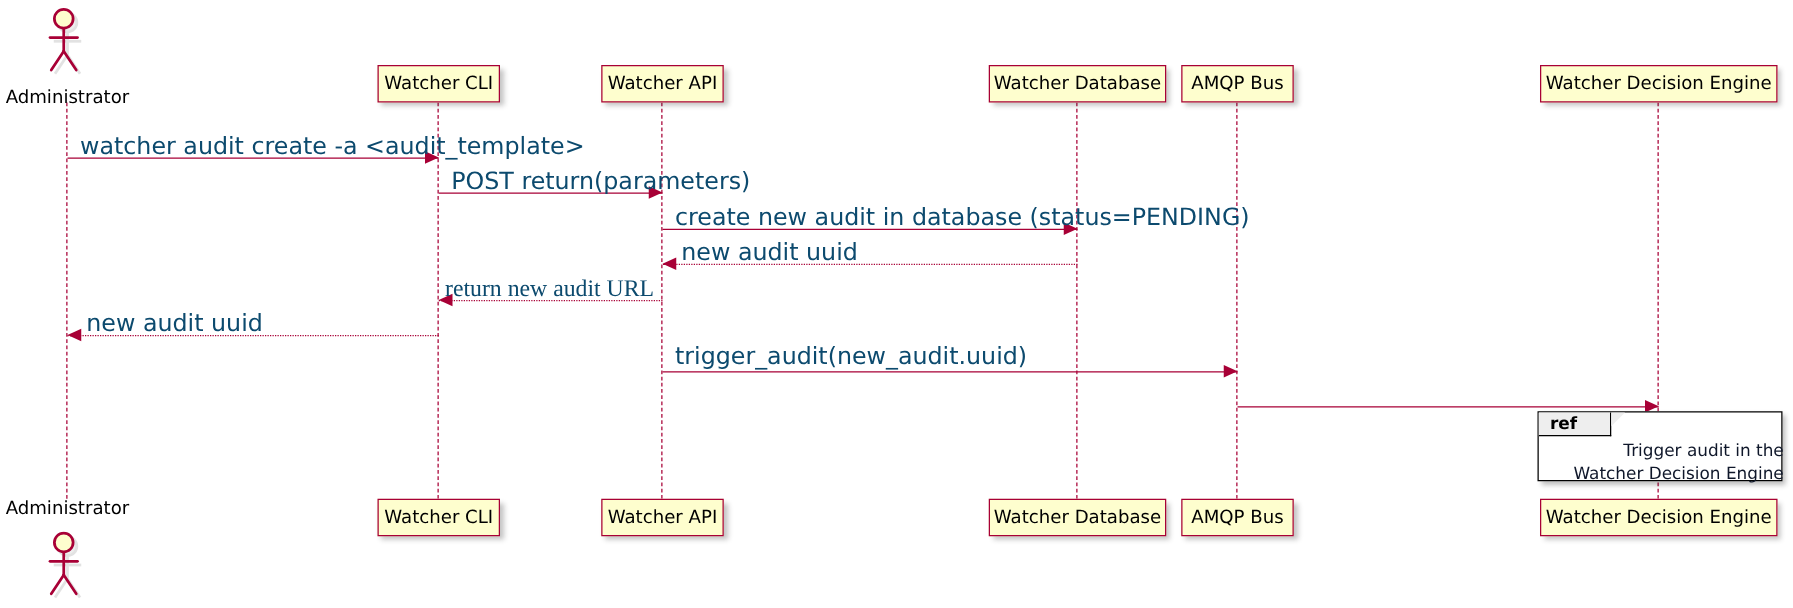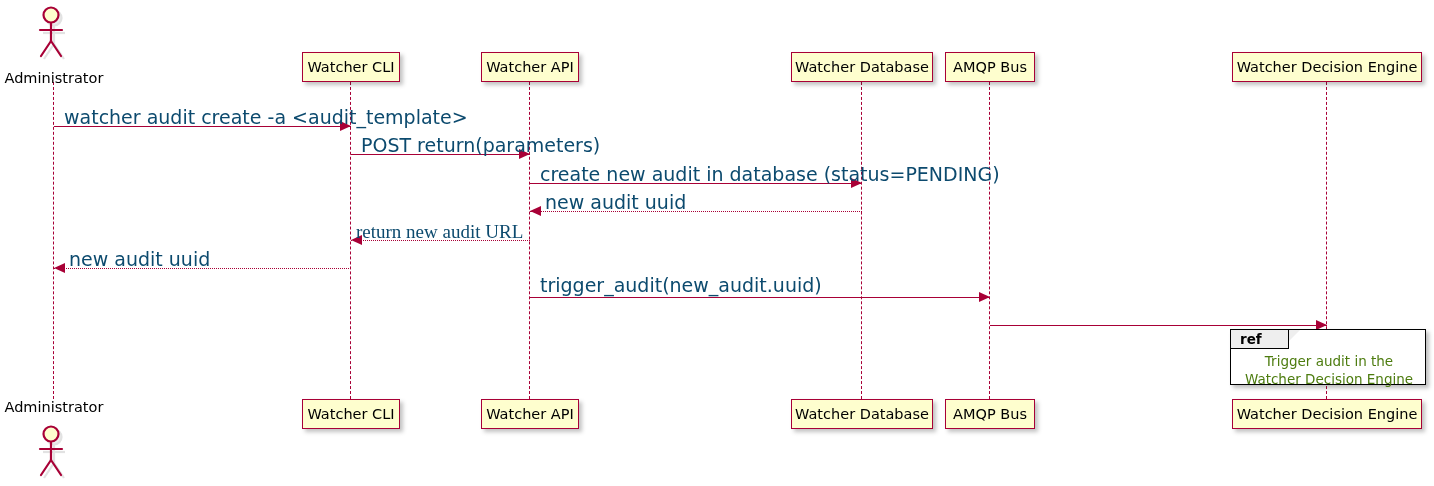--- a/index.html
+++ b/index.html
@@ -107,24 +107,24 @@
   }
   .ref-tab-corner{
     position:absolute;
     width:0;height:0;
     border-left:11px solid #EEEEEE;
     border-bottom:11px solid transparent;
     border-top:0 solid transparent;
   }
   .ref-body{
     position:absolute;
-    color:#4d7c0f;
+    color:#0f172a;
     font-size:13.5px;
     line-height:1.35;
-    text-align:center;
+    text-align:right;
     white-space:pre-line;
   }
 </style>
 </head>
 <body>
 
 <div id="diagram">
     <div class="lifeline" style="left: 53.25px; top: 82px; height: 317px;"></div>
     <div class="lifeline" style="left: 350.25px; top: 82px; height: 317px;"></div>
     <div class="lifeline" style="left: 529.25px; top: 82px; height: 317px;"></div>

